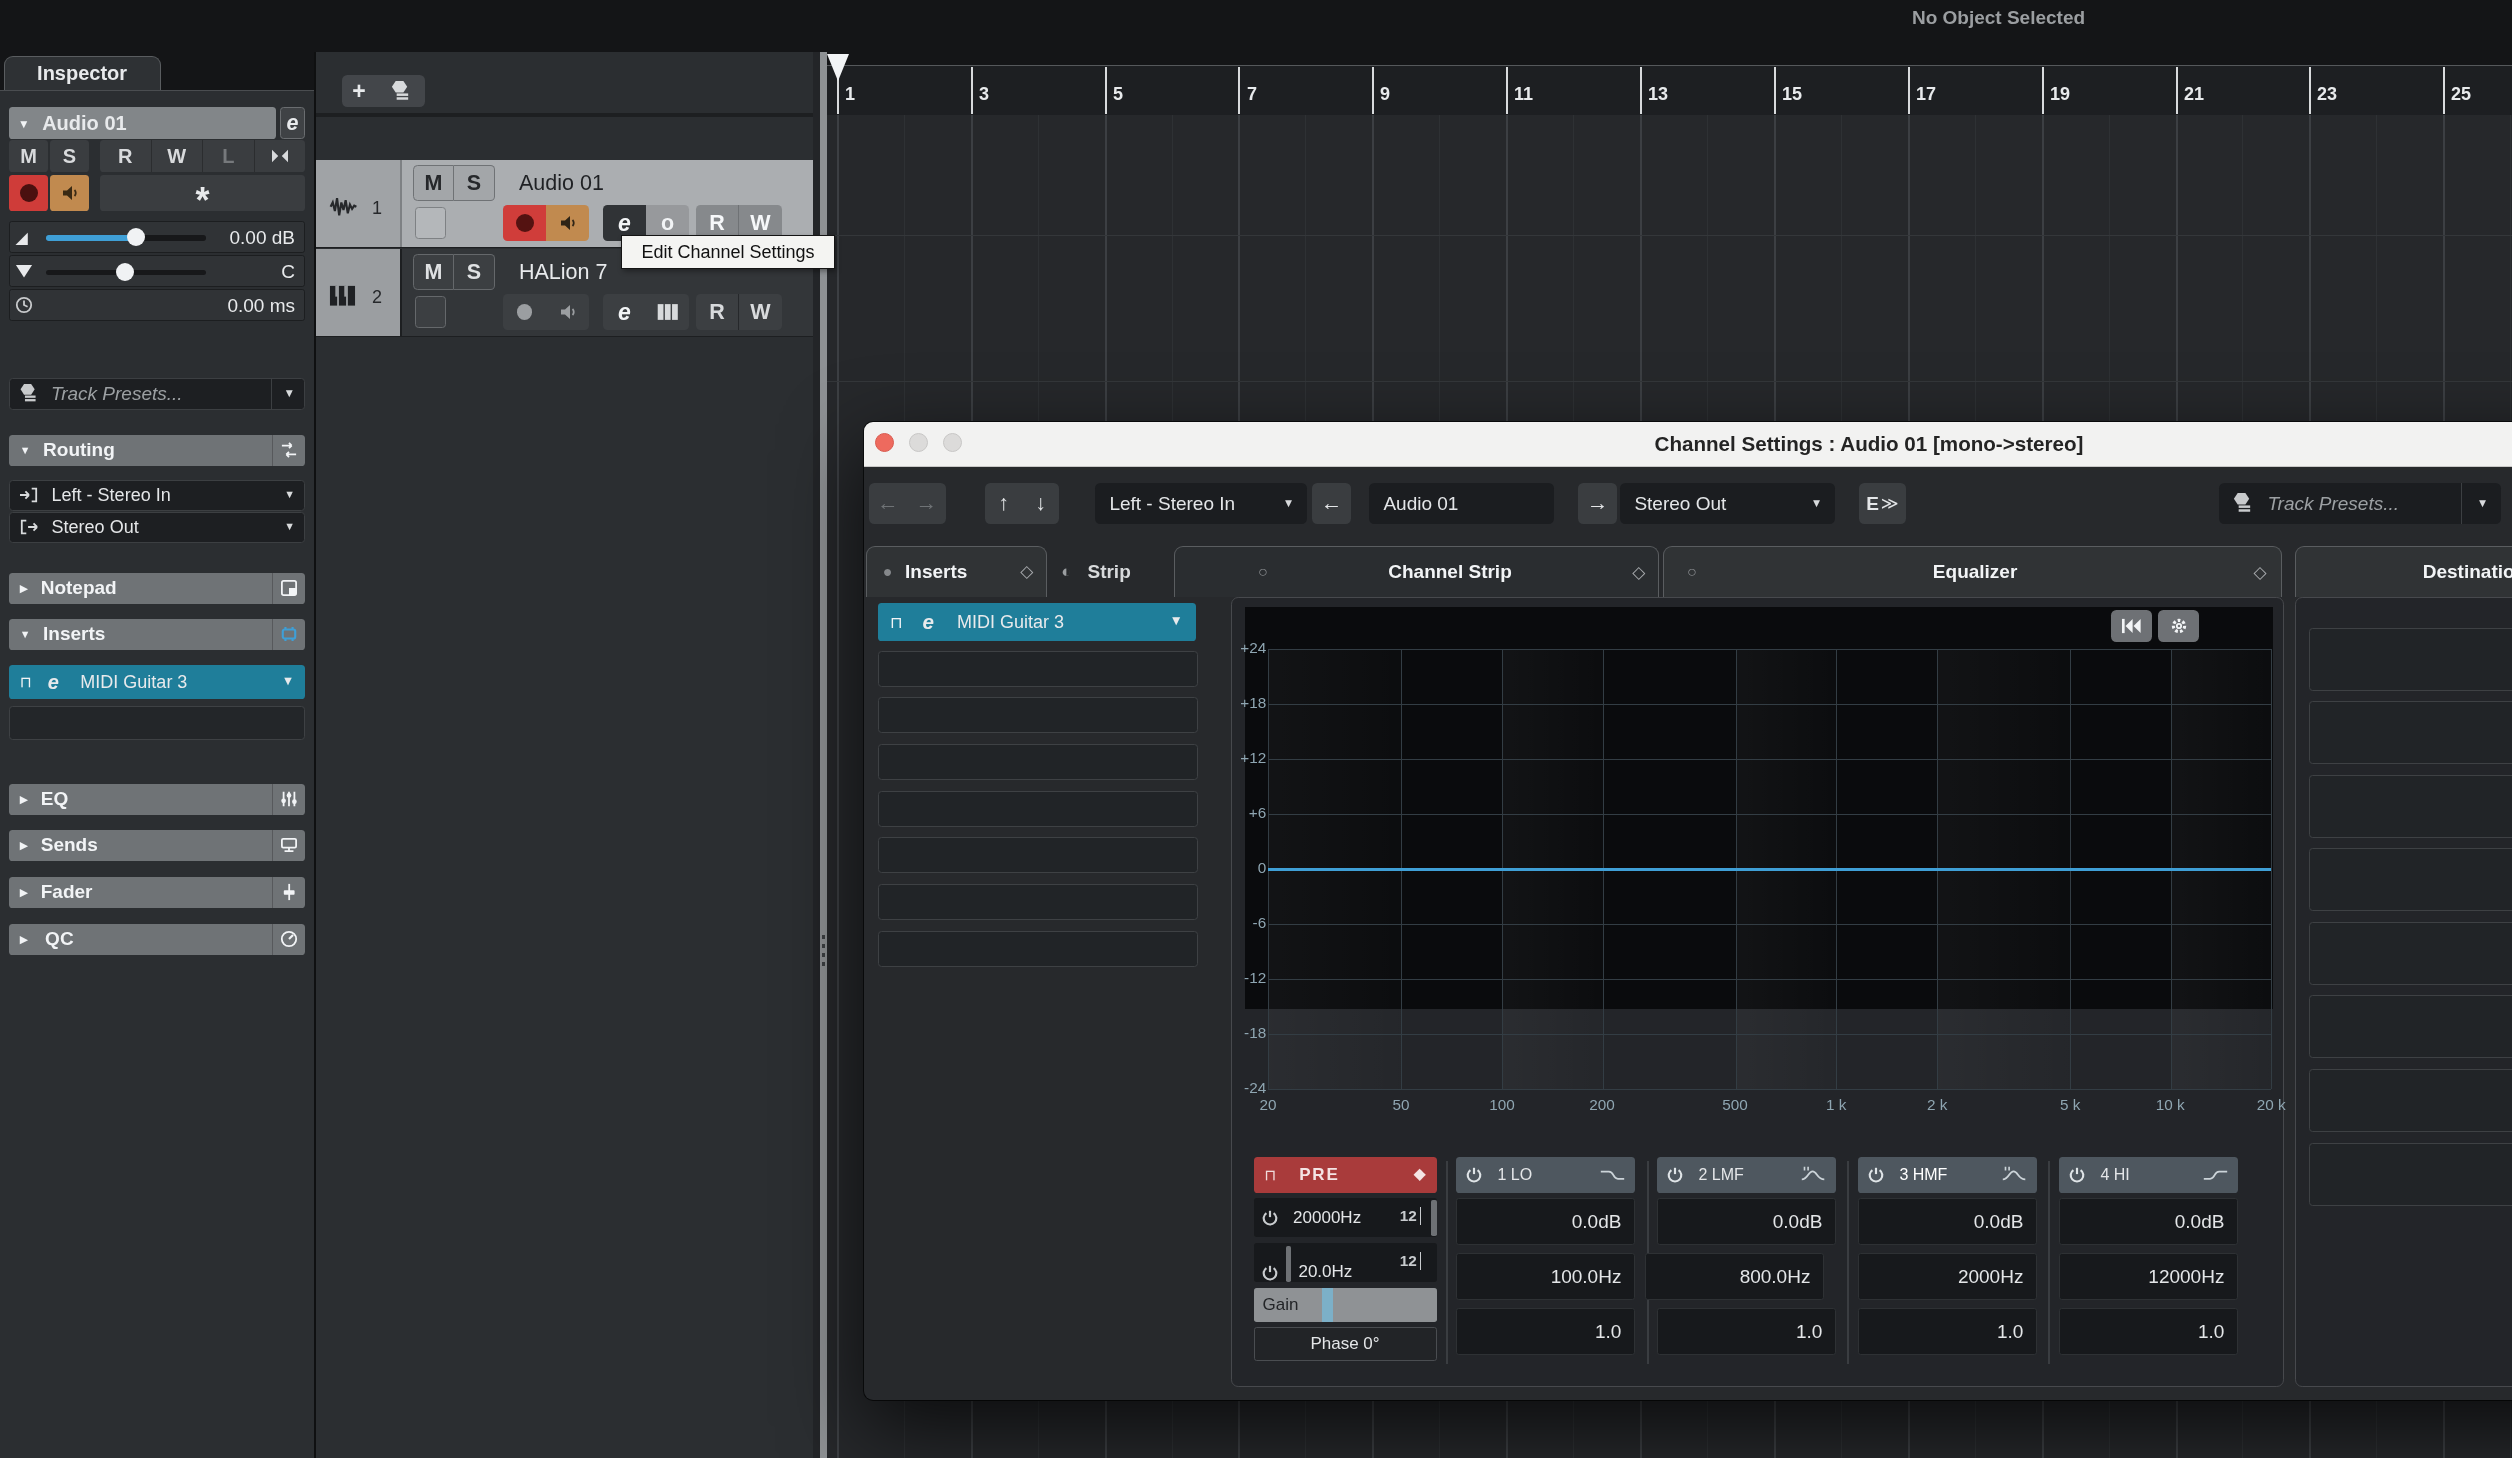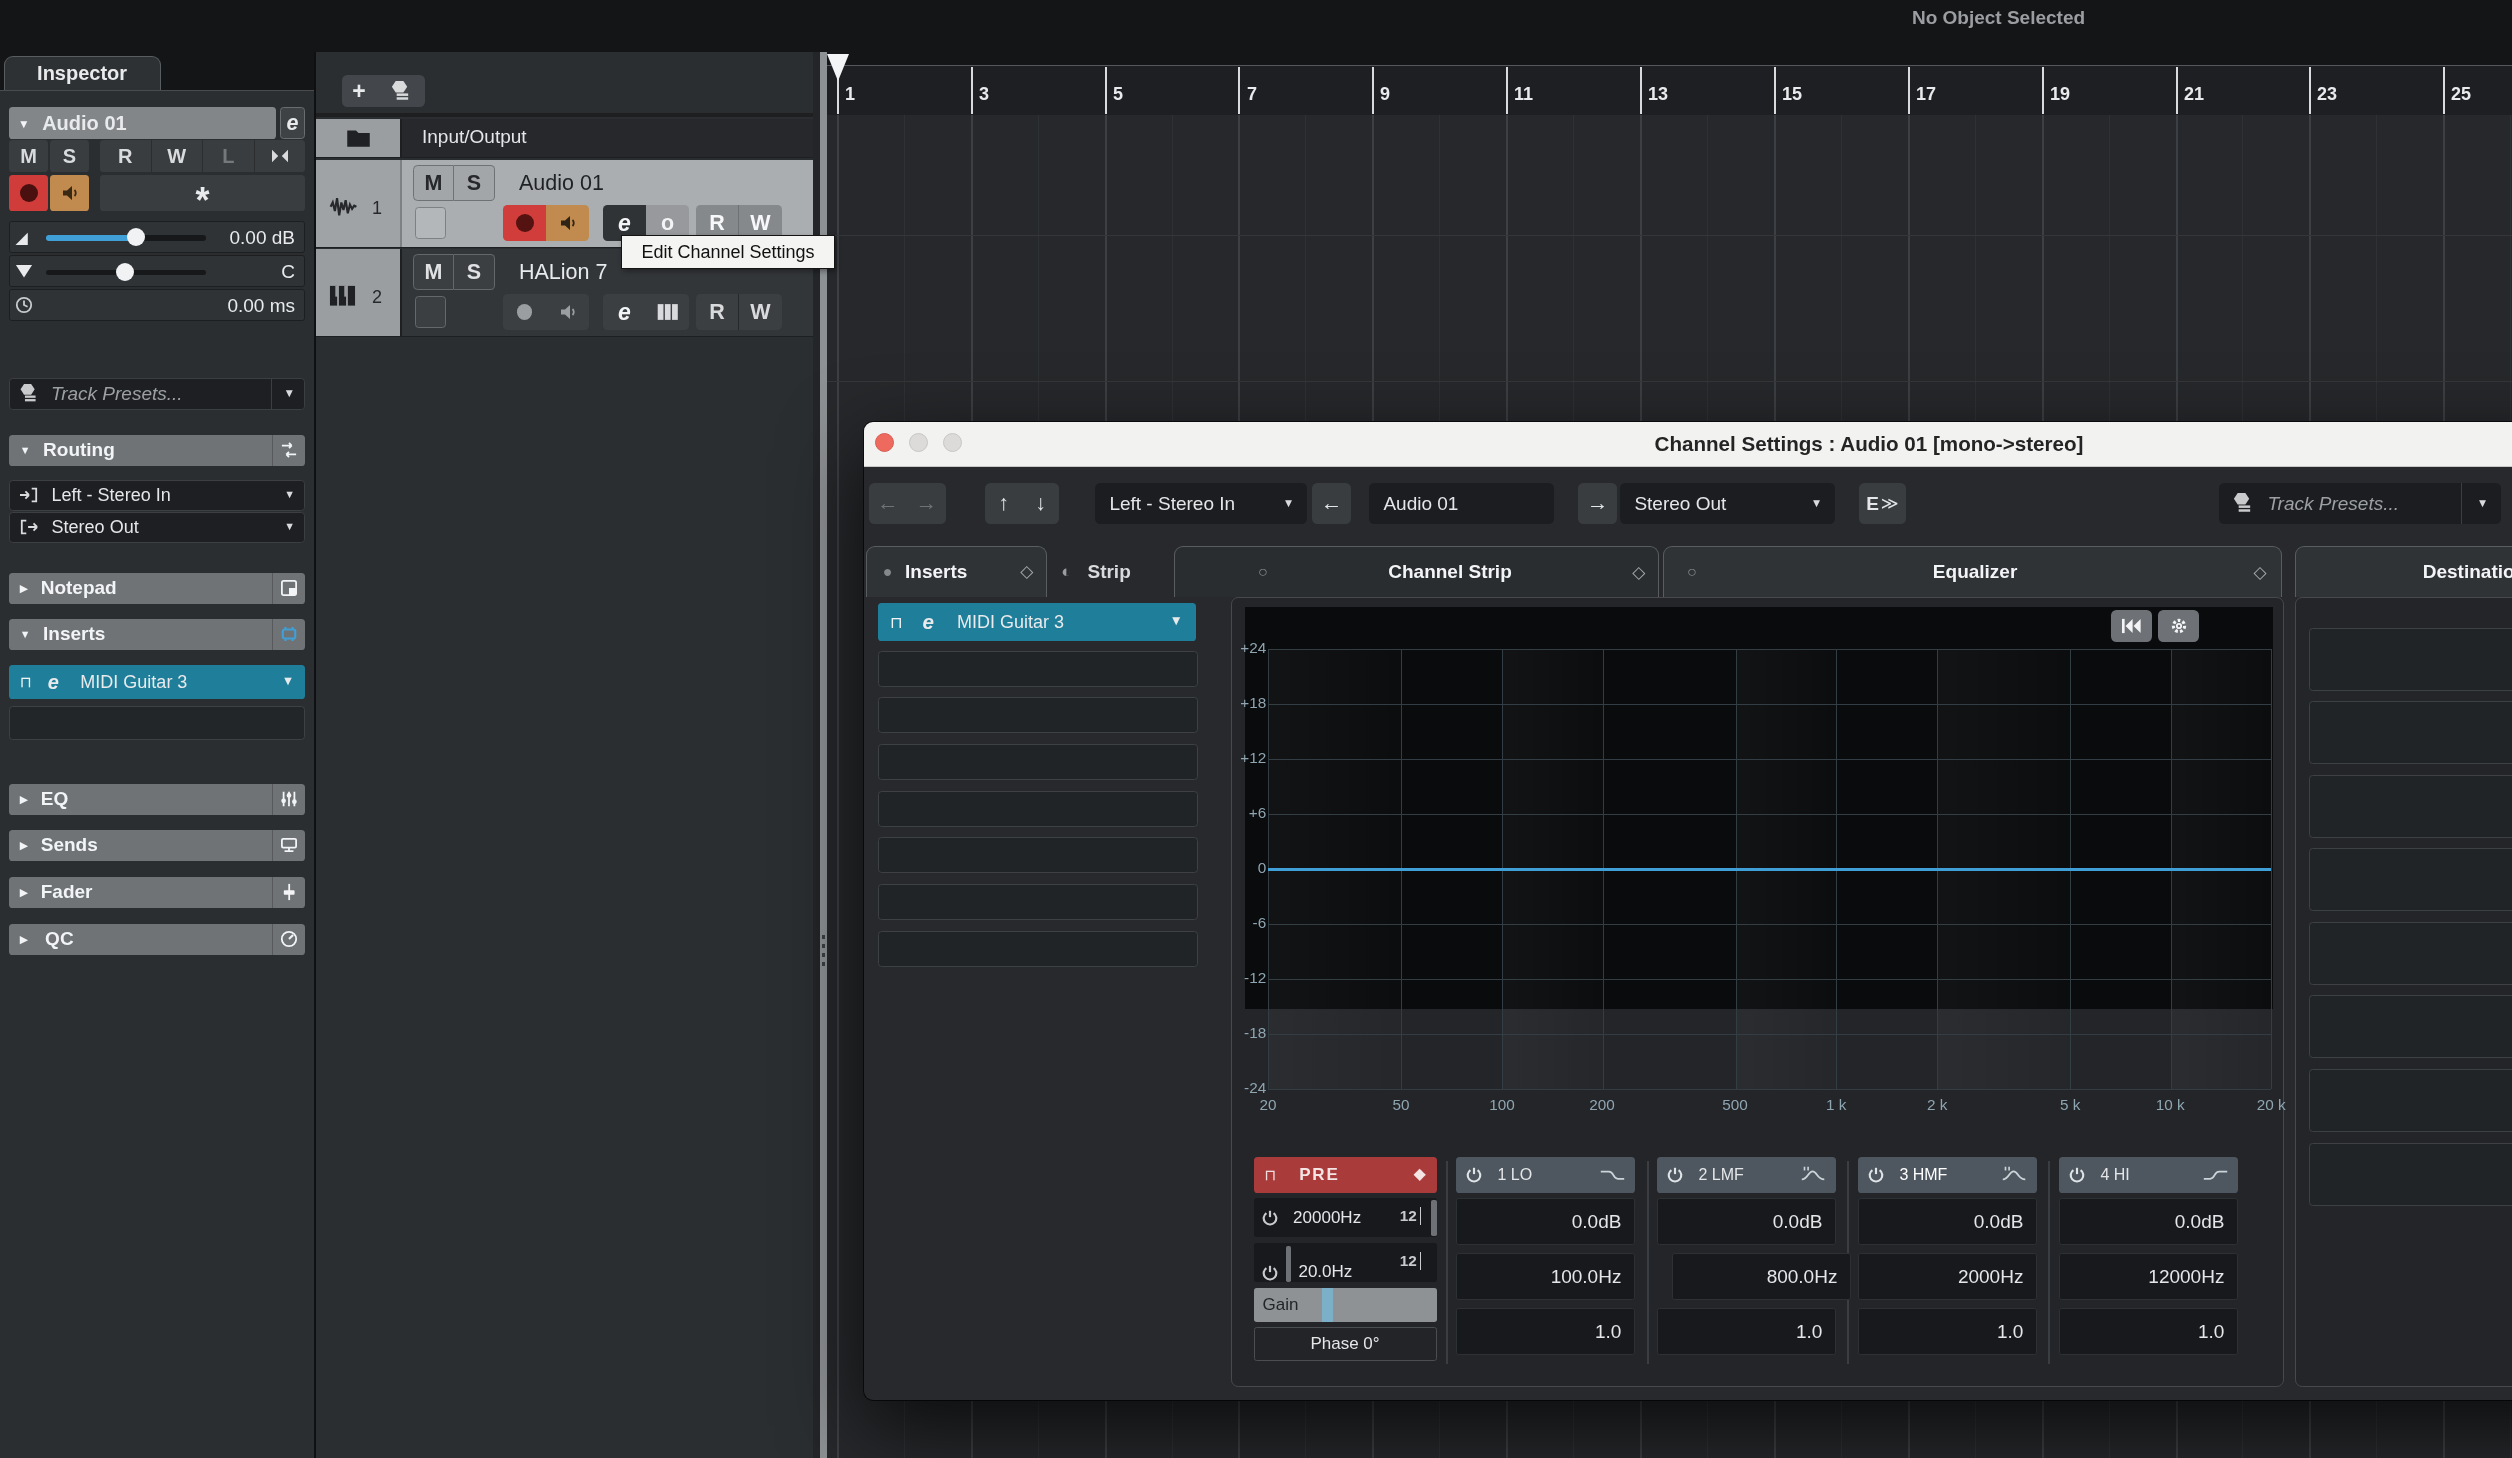--- a/index.html
+++ b/index.html
@@ -227,28 +227,20 @@
         <svg width="25" height="23" viewBox="0 0 26 24">
             <path d="M8 1 h8 l4 6 -4 6 h-8 l-4 -6 z" fill="#d8dadc"></path>
             <rect x="9" y="14" width="12" height="2.6" fill="#d8dadc"></rect>
             <rect x="9" y="18" width="12" height="2.6" fill="#d8dadc"></rect>
           </svg>
         </div>
     </div>
   </div>
   <div class="abs" style="left:0;top:61px;width:508px;height:3.6px;background:#1d1f21;"></div>
 
-  <div class="abs" style="left:0;top:67px;width:508px;height:39px;background:#26282b;border-bottom:1.8px solid #1d1f21;">
-    <div class="abs ctr" style="left:0;top:0;width:86px;height:100%;background:#9b9ea1;border-right:2.7px solid #1d1f21;">
-      <svg width="25" height="20" viewBox="0 0 20 16">
-          <path d="M1 2 h7 l2 2 h9 v11 h-18 z" fill="#1f2124"></path>
-        </svg>
-    </div>
-    <span class="abs" style="left:106px;top:7.2px;font-size:19px;color:#e4e6e8;">Input/Output</span>
-  </div>
 
   <div class="abs" style="left:0;top:108px;width:508px;height:88px;background:#abaeb1;border-bottom:1.8px solid #1d1f21;">
     <div class="abs" style="left:0;top:0;width:86px;height:100%;background:#a0a3a6;border-right:2.7px solid #7e8184;">
       <svg width="29" height="21.5" viewBox="0 0 26 20" style="position:absolute;left:12.6px;top:36px;">
           <path d="M1 10 L3 6 L5 14 L7 2 L9 18 L11 6 L13 13 L15 4 L17 16 L19 8 L21 12 L23 9 L25 10" fill="none" stroke="#26282b" stroke-width="2"></path>
         </svg>
       <span class="abs" style="left:56px;top:38px;font-size:18px;color:#26282b;">1</span>
     </div>
     <div class="abs ctr" style="left:97px;top:5.4px;width:41px;height:36px;background:#a3a6a9;border:1.8px solid #6f7275;border-radius:4.5px 0 0 4.5px;">
       <span class="b" style="font-size:21.5px;color:#26282b;">M</span>
@@ -620,21 +612,21 @@
         </svg>
       <span style="font-size:16px;margin-left:14.4px;color:#e4e6e8;">2 LMF</span>
       <svg class="abs" style="right:9px;top:8px;" width="27" height="18" viewBox="0 0 30 20">
           <path d="M5 2 v4 M9 2 v4" stroke="#ccd4d9" stroke-width="1.8"></path>
           <path d="M2 16 C9 16 9 7 14 7 C19 7 19 16 27 16" fill="none" stroke="#ccd4d9" stroke-width="2"></path>
         </svg>
     </div>
     <div class="abs efield" style="left:425px;top:600px;width:179px;height:47px;">
       <span class="abs" style="right:12.6px;top:11.7px;font-size:19px;">0.0dB</span>
       </div>
-    <div class="abs efield" style="left:440px;top:655px;width:179px;height:47px;text-align:center;">
+    <div class="abs efield" style="left:413px;top:655px;width:179px;height:47px;text-align:center;">
       <span class="abs" style="right:12.6px;top:11.7px;font-size:19px;">800.0Hz</span>
       </div>
     <div class="abs efield" style="left:425px;top:710px;width:179px;height:47px;">
       <span class="abs" style="right:12.6px;top:11.7px;font-size:19px;">1.0</span>
       </div>
 
     <div class="abs flex" style="left:626px;top:559px;width:179px;height:36px;background:#4e575f;border-radius:3.6px;padding:0 9px;">
       <svg width="18" height="18" viewBox="0 0 20 20">
           <path d="M10 2 v7" stroke="#dfe4e7" stroke-width="2.4"></path>
           <path d="M6 4.5 a7 7 0 1 0 8 0" fill="none" stroke="#dfe4e7" stroke-width="2.4"></path>

